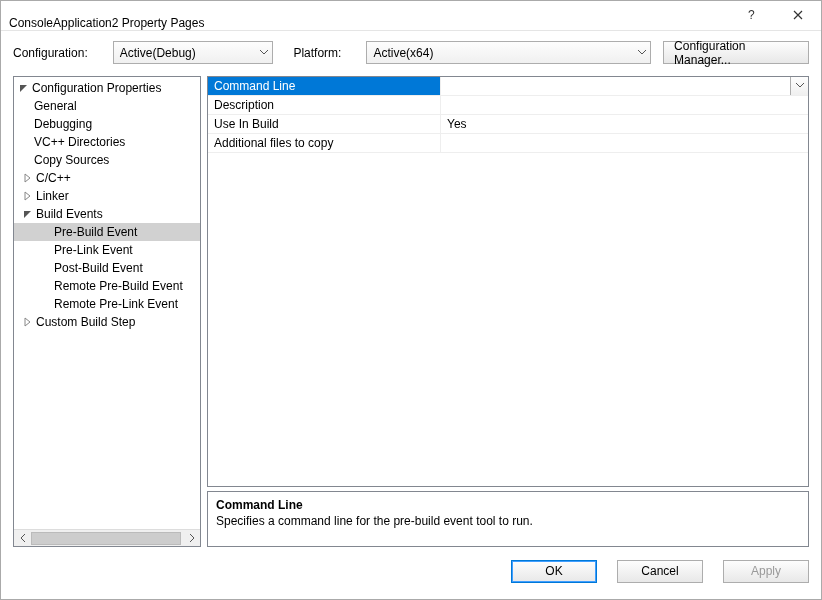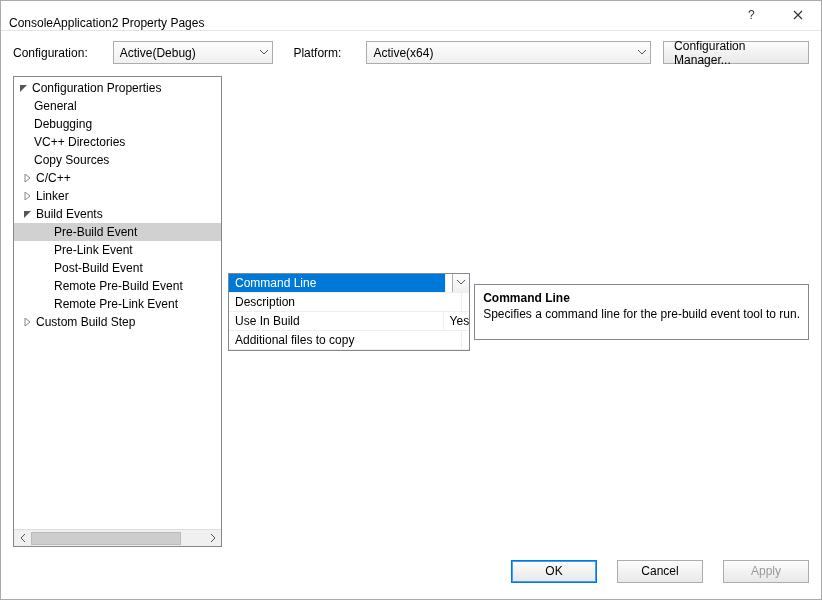--- a/index.html
+++ b/index.html
@@ -11,34 +11,34 @@
   .titlebar .tb-btn { width:46px; height:30px; display:flex; align-items:center; justify-content:center; color:#333; }
   .config-row { display:flex; align-items:center; gap:6px; padding:10px 12px 12px 12px; }
   .lbl { color:#000; }
   .combo { height:23px; border:1px solid #adadad; background:linear-gradient(#fdfdfd,#f0f0f0); display:flex; align-items:center; padding:0 4px 0 6px;margin-left:19px; }
   .combo .caret { margin-left:auto; }
   .combo.cfg { width:168px; }
   .combo.plat { width:298px; }
   .btn { height:23px; border:1px solid #adadad; background:linear-gradient(#fdfdfd,#e8e8e8); padding:0 10px; display:flex; align-items:center; justify-content:center; color:#000; }
   .btn.cfgmgr { width:152px; }
   .body { flex:1; display:flex; padding:0 12px 6px 12px; gap:6px; min-height:0; }
-  .tree-wrap { width:209px; border:1px solid #828790; display:flex; flex-direction:column; }
+  .tree-wrap { width:188px; border:1px solid #828790; display:flex; flex-direction:column; }
   .tree { flex:1; overflow:hidden; padding:2px 0; }
   .node { height:18px; display:flex; align-items:center; color:#000; white-space:nowrap; }
   .exp { width:12px; height:12px; margin:0 2px 0 0; display:flex; align-items:center; justify-content:center; }
   .node.sel { background:#d1d1d1; }
   .node.root { padding-left:4px; font-weight:400; }
   .node.l1 { padding-left:20px; }
   .node.l2 { padding-left:40px; }
   .node.l1.withexp { padding-left:8px; }
   .hscroll { height:17px; border-top:1px solid #ddd; display:flex; align-items:center; background:#f0f0f0; }
   .hscroll .ar { width:17px; height:17px; display:flex; align-items:center; justify-content:center; color:#555; }
   .hscroll .track { flex:1; position:relative; height:17px; }
   .hscroll .thumb { position:absolute; top:2px; left:0; height:13px; width:150px; background:#cdcdcd; border:1px solid #bbb; }
-  .right { flex:1; display:flex; flex-direction:row; gap:4px; min-width:0;align-items:center; }
+  .right { flex:1; display:flex; flex-direction:column; gap:4px; min-width:0; }
   .grid { flex:1; border:1px solid #828790; position:relative; overflow:hidden; }
   .row { height:19px; display:flex; align-items:stretch; border-bottom:1px solid #eee; }
   .row .name { width:233px; padding-left:6px; display:flex; align-items:center; border-right:1px solid #eee; }
   .row .val { flex:1; padding-left:6px; display:flex; align-items:center; }
   .row.sel .name { background:#0078d7; color:#fff; }
   .row.sel .dd { width:18px; border-left:1px solid #adadad; background:linear-gradient(#fdfdfd,#f0f0f0); display:flex; align-items:center; justify-content:center; }
   .row .dd { display:none; }
   .row.sel .dd { display:flex; }
   .desc { height:56px; border:1px solid #828790; padding:6px 8px; }
   .desc .dt { font-weight:700; margin-bottom:2px; }

